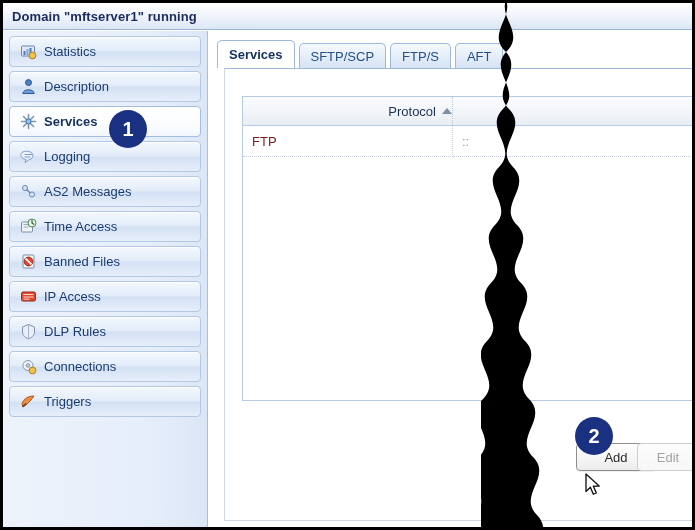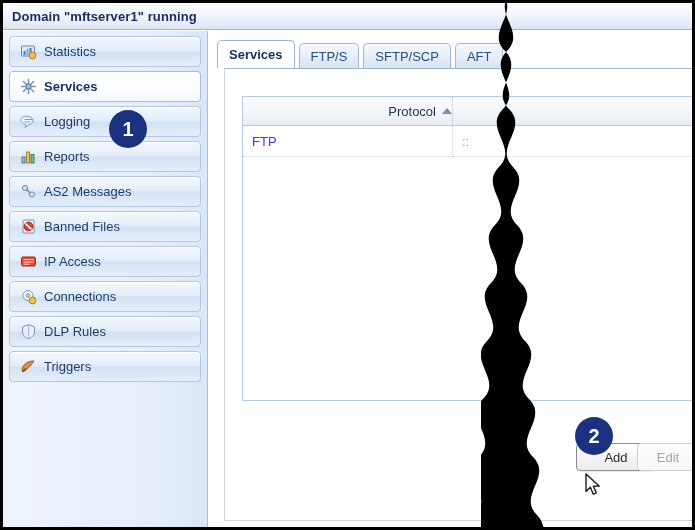--- a/index.html
+++ b/index.html
@@ -183,21 +183,21 @@
     border-left: 5px solid transparent;
     border-right: 5px solid transparent;
     border-bottom: 6px solid #7e8ea3;
     vertical-align: middle;
     position: relative;
     top: -1px;
   }
   #grid td {
     height: 30px;
     font-size: 13px;
-    color: #6d28d9;
+    color: #7f1d1d;
     padding: 0 0 0 9px;
     border-bottom: 1px dotted #c6cedb;
     border-right: 1px dotted #ccd4e0;
     white-space: nowrap;
     vertical-align: middle;
   }
   #grid td.dim { color: #8e9aac; }
 
   
   #buttonrow {
@@ -281,100 +281,108 @@
       <div class="nav-item">
         <span class="nav-icon"><svg width="17" height="17" viewBox="0 0 17 17">
             <rect x="1.5" y="3" width="13" height="10" rx="1" fill="#dfe9f7" stroke="#6b86ab"></rect>
             <rect x="3.5" y="8" width="2" height="4" fill="#4a77b5"></rect>
             <rect x="6.5" y="6" width="2" height="6" fill="#7aa7d8"></rect>
             <rect x="9.5" y="5" width="2" height="7" fill="#4a77b5"></rect>
             <circle cx="12.5" cy="12.5" r="3.4" fill="#f2c14a" stroke="#a8812a"></circle>
           </svg></span>
         <span class="nav-label">Statistics</span>
       </div>
+      <div class="nav-item">
+        <span class="nav-icon"><svg width="17" height="17" viewBox="0 0 17 17">
+            <circle cx="8.5" cy="4.6" r="3" fill="#4a7fc1" stroke="#2e5a91"></circle>
+            <path d="M2.8 15.5 C3.2 10.5 13.8 10.5 14.2 15.5 Z" fill="#6ea0d8" stroke="#2e5a91"></path>
+          </svg></span>
+        <span class="nav-label">Description</span>
+      </div>
       <div class="nav-item selected">
         <span class="nav-icon"><svg width="17" height="17" viewBox="0 0 17 17">
             <path d="M8.5 1.5 L8.5 15.5 M1.5 8.5 L15.5 8.5 M3.5 3.5 L13.5 13.5 M13.5 3.5 L3.5 13.5" stroke="#7f96b4" stroke-width="1.6" stroke-linecap="round"></path>
             <circle cx="8.5" cy="8.5" r="2.6" fill="#8fc0ea" stroke="#44709e"></circle>
           </svg></span>
         <span class="nav-label">Services</span>
       </div>
       <div class="nav-item">
         <span class="nav-icon"><svg width="17" height="17" viewBox="0 0 17 17">
             <path d="M2 4.5 a6.5 4.5 0 1 1 6.5 7.5 l-3.5 2.5 l1 -3 a6.5 4.5 0 0 1 -4 -7z" fill="#eaf1fa" stroke="#7f9ec4"></path>
             <path d="M5 6.5 h7 M5 9 h5" stroke="#7f9ec4" stroke-width="1" stroke-linecap="round"></path>
           </svg></span>
         <span class="nav-label">Logging</span>
-      </div>
-      <div class="nav-item">
-        <span class="nav-icon"><svg width="17" height="17" viewBox="0 0 17 17">
-            <rect x="2" y="9" width="3" height="6" fill="#8fbde8" stroke="#4a78a8"></rect>
-            <rect x="6.5" y="4" width="3" height="11" fill="#f0c14b" stroke="#a8812a"></rect>
-            <rect x="11" y="6.5" width="3" height="8.5" fill="#7fc07f" stroke="#3f7f3f"></rect>
-          </svg></span>
-        <span class="nav-label">Reports</span>
       </div>
       <div class="nav-item">
         <span class="nav-icon"><svg width="17" height="17" viewBox="0 0 17 17">
             <circle cx="5" cy="5" r="2.6" fill="#cfe0f2" stroke="#6b8cb3"></circle>
             <circle cx="12" cy="11.5" r="2.6" fill="#cfe0f2" stroke="#6b8cb3"></circle>
             <path d="M6.6 6.6 L10.4 10" stroke="#6b8cb3" stroke-width="1.5"></path>
           </svg></span>
         <span class="nav-label">AS2 Messages</span>
       </div>
       <div class="nav-item">
         <span class="nav-icon"><svg width="17" height="17" viewBox="0 0 17 17">
+            <rect x="1.5" y="4" width="11" height="10" rx="1" fill="#eef3fa" stroke="#7b8fab"></rect>
+            <path d="M3.5 6.5 h7 M3.5 9 h5" stroke="#9aa9bf" stroke-width="1"></path>
+            <circle cx="12" cy="5" r="4" fill="#eaf4ea" stroke="#4f8b4f"></circle>
+            <path d="M12 2.6 V5 L13.8 6.2" stroke="#2f6b2f" stroke-width="1.3" stroke-linecap="round" fill="none"></path>
+          </svg></span>
+        <span class="nav-label">Time Access</span>
+      </div>
+      <div class="nav-item">
+        <span class="nav-icon"><svg width="17" height="17" viewBox="0 0 17 17">
             <rect x="3" y="2" width="11" height="13" rx="1" fill="#f4f7fb" stroke="#7b8fab"></rect>
             <circle cx="8.5" cy="8.5" r="4.4" fill="#e2432c" stroke="#9a2a18"></circle>
             <path d="M5.6 5.6 L11.4 11.4" stroke="#ffffff" stroke-width="1.8"></path>
           </svg></span>
         <span class="nav-label">Banned Files</span>
       </div>
       <div class="nav-item">
         <span class="nav-icon"><svg width="17" height="17" viewBox="0 0 17 17">
             <rect x="1.5" y="4" width="14" height="9" rx="1.5" fill="#e2492f" stroke="#962b17"></rect>
             <path d="M3.5 6.5 h10 M3.5 9 h10 M3.5 11.2 h6" stroke="#ffd9cf" stroke-width="1"></path>
           </svg></span>
         <span class="nav-label">IP Access</span>
       </div>
       <div class="nav-item">
         <span class="nav-icon"><svg width="17" height="17" viewBox="0 0 17 17">
+            <path d="M8.5 1.5 L14.5 4 V9 C14.5 12.5 11.5 14.8 8.5 15.8 C5.5 14.8 2.5 12.5 2.5 9 V4 Z" fill="#e9eef7" stroke="#7f8fae"></path>
+            <path d="M8.5 1.5 L8.5 15.8" stroke="#a8b4c9" stroke-width="1"></path>
+          </svg></span>
+        <span class="nav-label">DLP Rules</span>
+      </div>
+      <div class="nav-item">
+        <span class="nav-icon"><svg width="17" height="17" viewBox="0 0 17 17">
             <circle cx="8" cy="7.5" r="5" fill="#eef1f5" stroke="#8b97a8"></circle>
             <circle cx="8" cy="7.5" r="1.8" fill="#c3ccd8" stroke="#8b97a8"></circle>
             <circle cx="12.5" cy="12.5" r="3.4" fill="#f2c14a" stroke="#a8812a"></circle>
           </svg></span>
         <span class="nav-label">Connections</span>
-      </div>
-      <div class="nav-item">
-        <span class="nav-icon"><svg width="17" height="17" viewBox="0 0 17 17">
-            <path d="M8.5 1.5 L14.5 4 V9 C14.5 12.5 11.5 14.8 8.5 15.8 C5.5 14.8 2.5 12.5 2.5 9 V4 Z" fill="#e9eef7" stroke="#7f8fae"></path>
-            <path d="M8.5 1.5 L8.5 15.8" stroke="#a8b4c9" stroke-width="1"></path>
-          </svg></span>
-        <span class="nav-label">DLP Rules</span>
       </div>
       <div class="nav-item">
         <span class="nav-icon"><svg width="17" height="17" viewBox="0 0 17 17">
             <path d="M2 11 C4 5, 9 3, 14 3 C11 7, 8 11, 3 14 Z" fill="#f08a3c" stroke="#a9551a"></path>
             <path d="M2.5 13.8 L6 10.5" stroke="#6b4020" stroke-width="1.4"></path>
           </svg></span>
         <span class="nav-label">Triggers</span>
       </div>
     </div>
 
   <div id="content">
 
     <div id="tabstrip">
         <div class="tab active">
           <span>Services</span>
         </div>
         <div class="tab">
-          <span>FTP/S</span>
+          <span>SFTP/SCP</span>
         </div>
         <div class="tab">
-          <span>SFTP/SCP</span>
+          <span>FTP/S</span>
         </div>
         <div class="tab">
           <span>AFT</span>
         </div>
       </div>
 
     <div id="panel">
       <div id="grid">
         <table>
           <thead>

